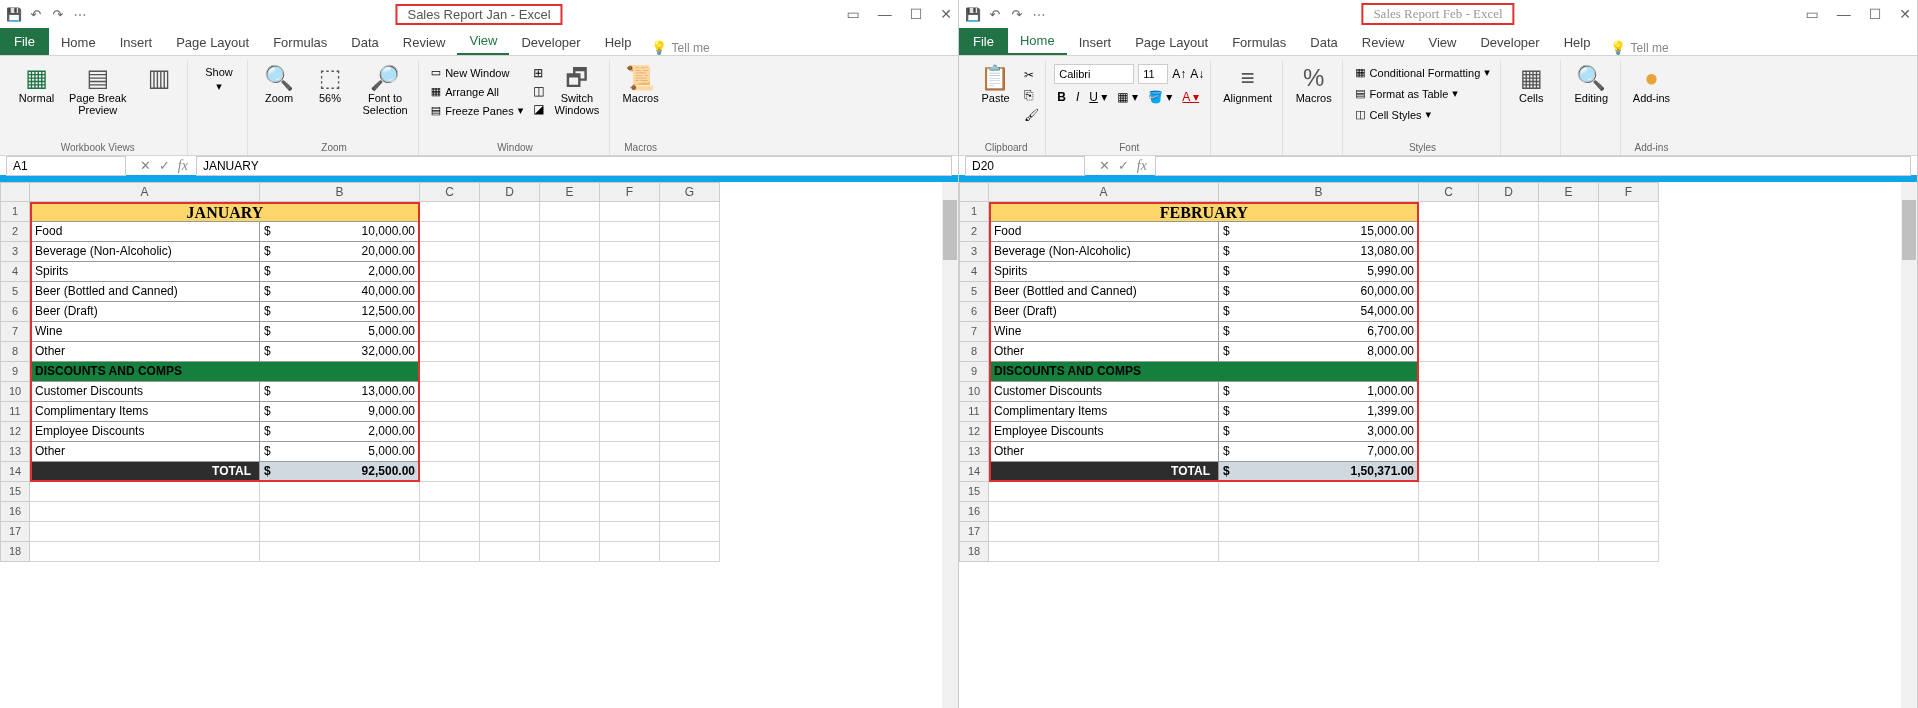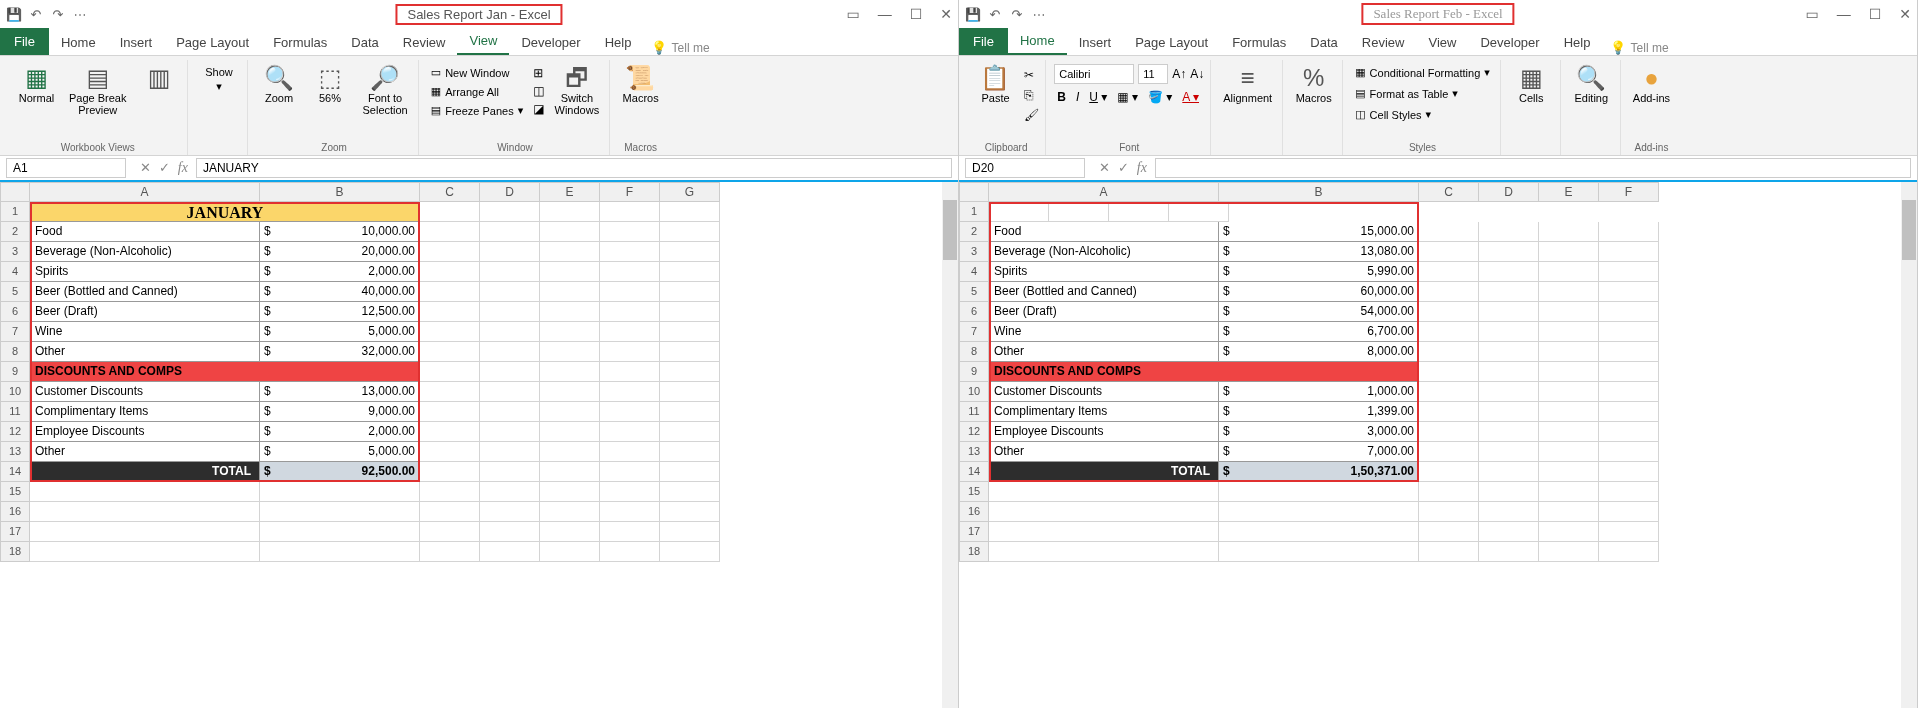--- a/index.html
+++ b/index.html
@@ -27,38 +27,38 @@
 .rbtn-big { display: flex; flex-direction: column; align-items: center; gap: 2px; padding: 2px 4px; font-size: 11px; text-align: center; cursor: pointer; min-width: 45px; }
 .rbtn-big .ricon { font-size: 24px; color: #555; line-height: 1; }
 .rbtn-big.green .ricon { color: #217346; }
 .rbtn-sm { font-size: 11px; padding: 2px 4px; cursor: pointer; display: flex; align-items: center; gap: 4px; }
 .rcol { display: flex; flex-direction: column; gap: 2px; }
 .fontbox { display: flex; align-items: center; gap: 4px; }
 .fontbox input { height: 20px; font-size: 11px; border: 1px solid #ccc; padding: 0 4px; }
 .fmtbtns { display: flex; gap: 4px; font-size: 12px; }
 .fmtbtns span { cursor: pointer; padding: 2px 3px; }
 .underline-a { text-decoration: underline; color: #c00; position: relative; }
-.formula-bar { height: 26px; display: flex; align-items: center; border-bottom: 2px solid #0ea5e9; }
+.formula-bar { height: 26px; display: flex; align-items: center; border-bottom: 7px solid #0ea5e9; }
 .namebox { width: 120px; border: 1px solid #ccc; padding: 2px 6px; font-size: 12px; margin: 2px 6px; background: #fff; }
 .fb-btns { display: flex; gap: 8px; padding: 0 8px; color: #888; font-size: 13px; }
 .fx { font-style: italic; font-family: serif; font-size: 14px; }
 .fb-input { flex: 1; border: 1px solid #ccc; margin: 2px 6px 2px 0; padding: 2px 6px; font-size: 12px; background: #fff; }
 .sheet-area { flex: 1; overflow: hidden; position: relative; display: flex; flex-direction: column; }
 .colhdrs { display: flex; }
 .corner { width: 30px; height: 20px; background: #f0f0f0; border: 1px solid #ccc; }
 .ch { height: 20px; background: #f0f0f0; border: 1px solid #ccc; border-left: none; text-align: center; font-size: 12px; color: #555; line-height: 18px; }
 .sheet-rows { flex: 1; overflow: auto; }
 .row { display: flex; }
 .rh { width: 30px; background: #f0f0f0; border: 1px solid #ccc; border-top: none; text-align: center; font-size: 11px; color: #555; line-height: 19px; height: 20px; }
 .cell { height: 20px; border: 1px solid #d4d4d4; border-top: none; border-left: none; padding: 0 4px; font-size: 12px; line-height: 19px; overflow: hidden; white-space: nowrap; }
 .cell.hdr { background: #fbd66a; font-weight: bold; text-align: center; font-size: 16px; font-family: "Times New Roman", serif; border: 1px solid #999; }
 .cell.data-a { border: 1px solid #999; border-top: none; }
 .cell.data-b { border: 1px solid #999; border-top: none; border-left: none; text-align: right; position: relative; padding-left: 14px; }
 .cell.data-b .dollar { position: absolute; left: 4px; }
-.cell.sect { background: #ef4444; font-weight: 600; border: 1px solid #999; border-top: none; }
+.cell.sect { background: #15803d; font-weight: 600; border: 1px solid #999; border-top: none; }
 .cell.total-a { background: #2d2d2d; color: #fff; font-weight: bold; text-align: right; padding-right: 8px; border: 1px solid #999; border-top: none; }
 .cell.total-b { background: #d0d8e0; font-weight: bold; text-align: right; position: relative; padding-left: 14px; border: 1px solid #999; border-top: none; border-left: none; }
 .cell.total-b .dollar { position: absolute; left: 4px; }
 .highlight-box { position: absolute; border: 2px solid #e03030; pointer-events: none; }
 .scrollbar-v { position: absolute; right: 0; top: 0; bottom: 0; width: 16px; background: #f0f0f0; }
 .scrollbar-v .thumb { background: #c0c0c0; width: 14px; margin: 1px; height: 60px; margin-top: 18px; }
 </style>
 </head>
 <body>
 
@@ -553,20 +553,21 @@
       <div class="ch" style="width:230px">A</div>
       <div class="ch" style="width:200px">B</div>
       <div class="ch" style="width:60px">C</div>
       <div class="ch" style="width:60px">D</div>
       <div class="ch" style="width:60px">E</div>
       <div class="ch" style="width:60px">F</div>
     </div>
     <div class="sheet-rows" id="right-rows">
         <div class="row">
           <div class="rh">1</div>
+          <div class="cell hdr" style="width: 430px;">FEBRUARY</div>
           <div class="cell" style="width: 60px;"></div>
           <div class="cell" style="width: 60px;"></div>
           <div class="cell" style="width: 60px;"></div>
           <div class="cell" style="width: 60px;"></div>
         </div>
         <div class="row">
           <div class="rh">2</div>
           <div style="display: flex;">
             <div class="cell data-a" style="width: 230px;">Food</div>
             <div class="cell data-b" style="width: 200px;"><span class="dollar">$</span>15,000.00</div>

